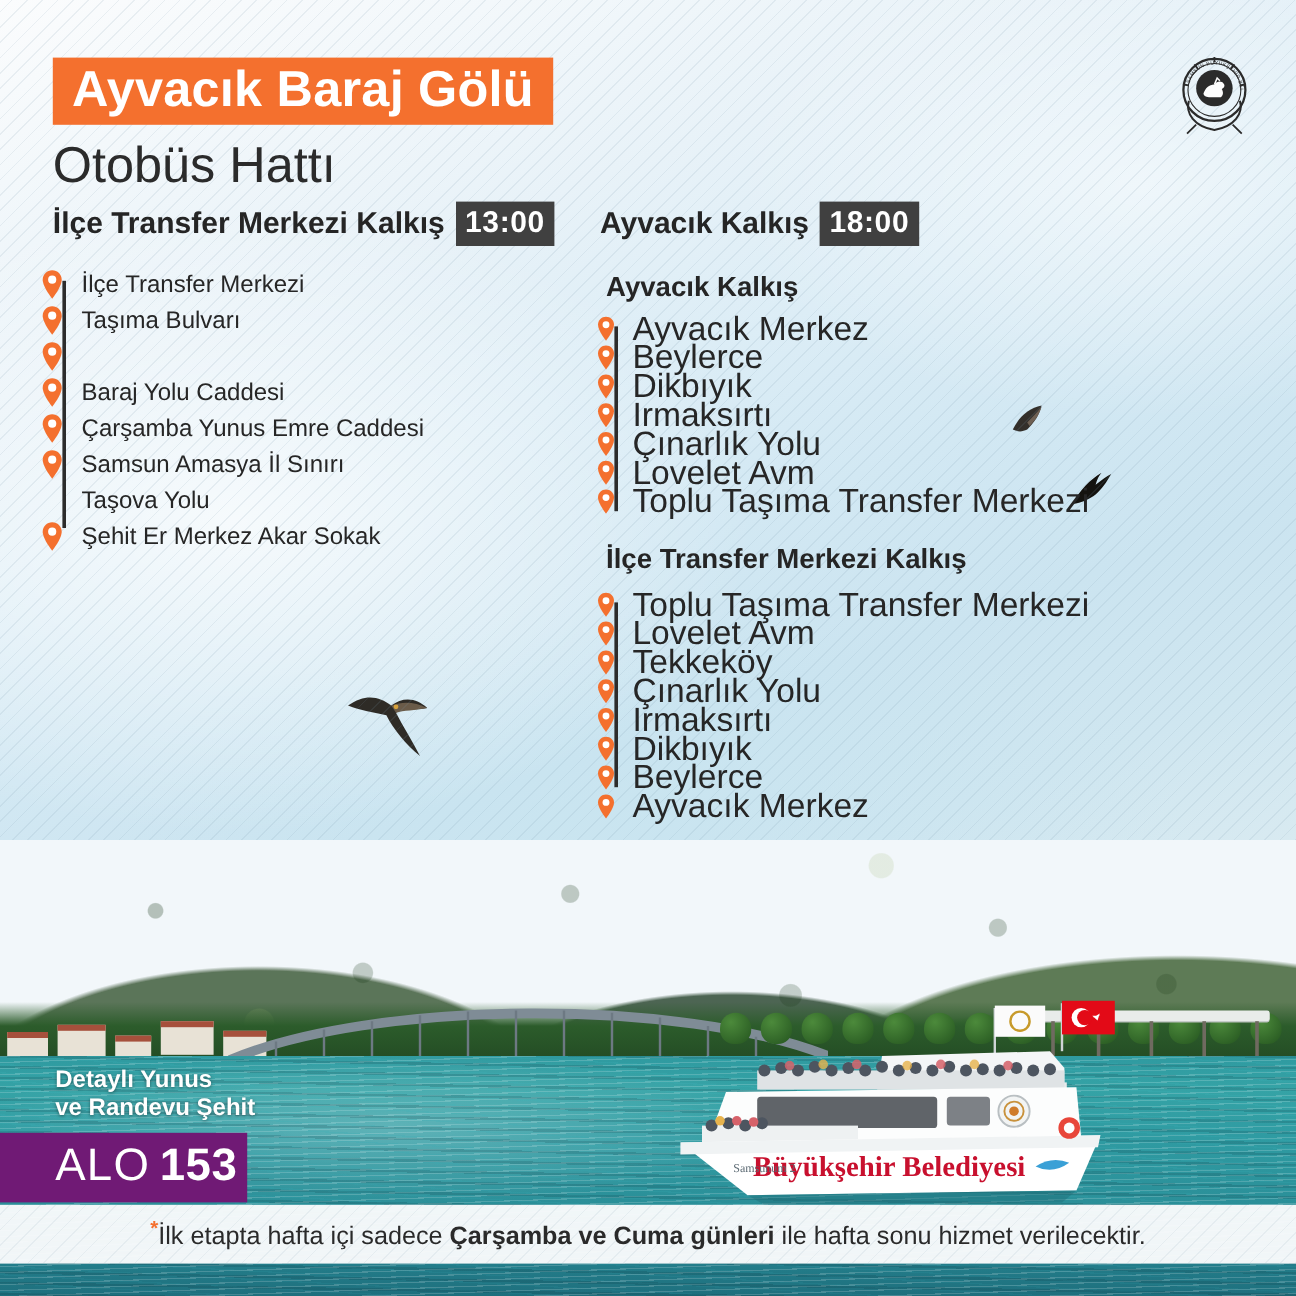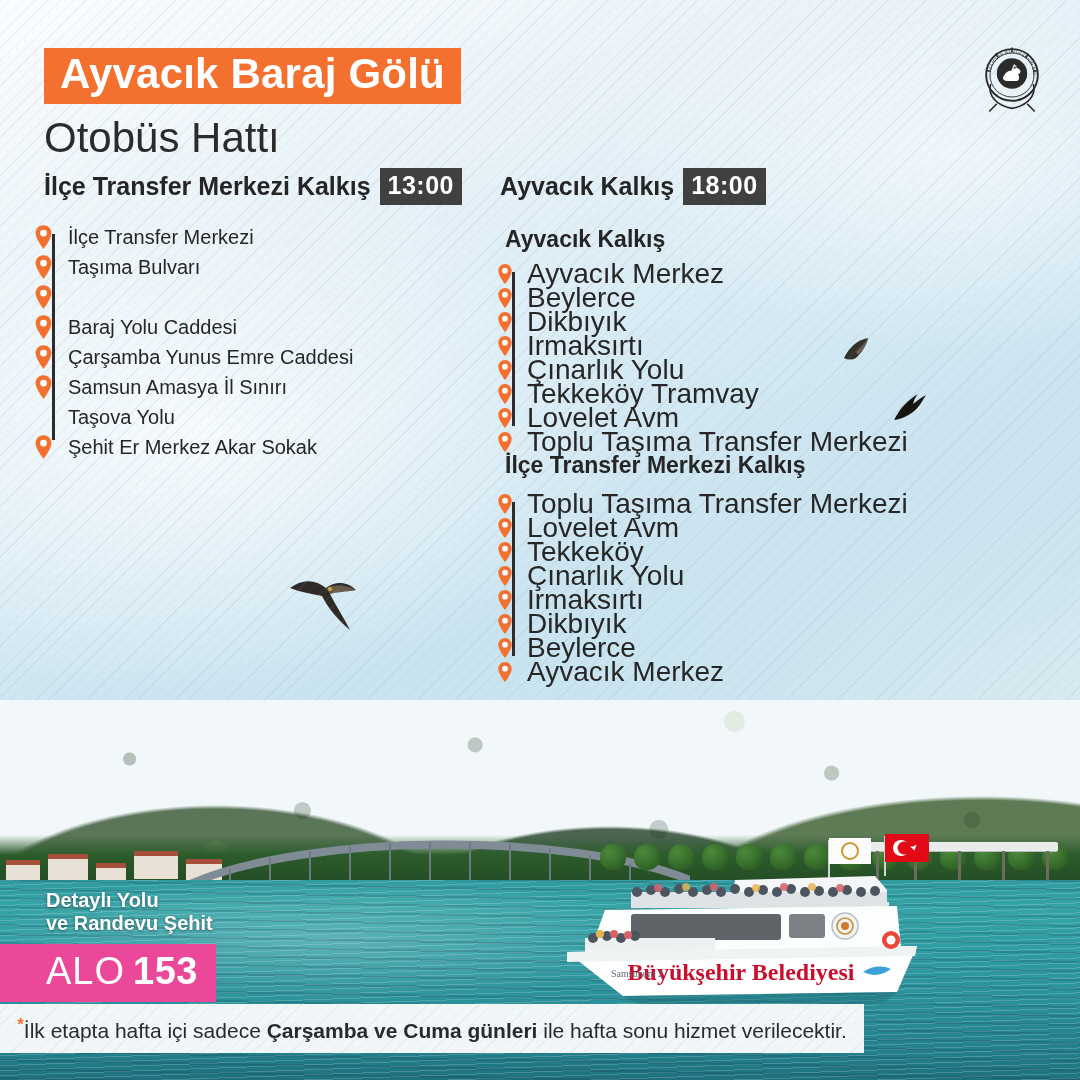--- a/index.html
+++ b/index.html
@@ -226,29 +226,29 @@
   #list-r2 .line { height:154px; }
 
   
   .alo-wrap { position:absolute; left:0; bottom:78px; z-index:50; width:260px; }
   .alo-info {
     color:#ffffff; font-size:20px; font-weight:bold; line-height:1.18;
     margin-left:46px; margin-bottom:8px;
     text-shadow:0 1px 3px rgba(0,0,0,.45);
   }
   .alo-box {
-    background:#ec4899; display:inline-block;
-    padding:6px 18px 9px 46px; color:#fff;
+    background:#701a75; display:inline-block;
+    padding:6px 8px 9px 46px; color:#fff;
   }
   .alo-box .alo-word { font-size:38px; font-weight:300; letter-spacing:1px; }
   .alo-box .alo-num  { font-size:38px; font-weight:bold; letter-spacing:.5px; margin-left:8px;}
 
   
   .footer {
-    position:absolute; left:0; bottom:27px; width:864px; height:49px;
+    position:absolute; left:0; bottom:27px; width:1080px; height:49px;
     background:rgba(250,251,252,.96);
     display:flex; align-items:center; justify-content:center;
     z-index:55;
     overflow:hidden;
   }
   .footer::before{
     content:"";
     position:absolute; inset:0;
     background-image:repeating-linear-gradient(
         -45deg, rgba(120,150,170,.10) 0px, rgba(120,150,170,.10) 1px,
@@ -586,27 +586,20 @@
   <path d="M12,1 C6.5,1 2,5.4 2,11 C2,18.5 12,31 12,31 C12,31 22,18.5 22,11 C22,5.4 17.5,1 12,1 Z" fill="#f4702e"></path>
   <circle cx="12" cy="11" r="4.3" fill="#ffffff"></circle>
 </svg></span>
           <span class="stop-label">Çınarlık Yolu</span>
         </div>
         <div class="stop">
           <span style="width: 16px; height: 22px; flex: 0 0 auto; margin-left: -8px; line-height: 0;"><svg class="pin" viewBox="0 0 24 32" width="16" height="22" aria-hidden="true">
   <path d="M12,1 C6.5,1 2,5.4 2,11 C2,18.5 12,31 12,31 C12,31 22,18.5 22,11 C22,5.4 17.5,1 12,1 Z" fill="#f4702e"></path>
   <circle cx="12" cy="11" r="4.3" fill="#ffffff"></circle>
 </svg></span>
-          <span class="stop-label">Tekkeköy Tramvay</span>
-        </div>
-        <div class="stop">
-          <span style="width: 16px; height: 22px; flex: 0 0 auto; margin-left: -8px; line-height: 0;"><svg class="pin" viewBox="0 0 24 32" width="16" height="22" aria-hidden="true">
-  <path d="M12,1 C6.5,1 2,5.4 2,11 C2,18.5 12,31 12,31 C12,31 22,18.5 22,11 C22,5.4 17.5,1 12,1 Z" fill="#f4702e"></path>
-  <circle cx="12" cy="11" r="4.3" fill="#ffffff"></circle>
-</svg></span>
           <span class="stop-label">Lovelet Avm</span>
         </div>
         <div class="stop">
           <span style="width: 16px; height: 22px; flex: 0 0 auto; margin-left: -8px; line-height: 0;"><svg class="pin" viewBox="0 0 24 32" width="16" height="22" aria-hidden="true">
   <path d="M12,1 C6.5,1 2,5.4 2,11 C2,18.5 12,31 12,31 C12,31 22,18.5 22,11 C22,5.4 17.5,1 12,1 Z" fill="#f4702e"></path>
   <circle cx="12" cy="11" r="4.3" fill="#ffffff"></circle>
 </svg></span>
           <span class="stop-label">Toplu Taşıma Transfer Merkezi</span>
         </div>
       </div>
@@ -670,21 +663,21 @@
   <path d="M12,1 C6.5,1 2,5.4 2,11 C2,18.5 12,31 12,31 C12,31 22,18.5 22,11 C22,5.4 17.5,1 12,1 Z" fill="#f4702e"></path>
   <circle cx="12" cy="11" r="4.3" fill="#ffffff"></circle>
 </svg></span>
           <span class="stop-label">Ayvacık Merkez</span>
         </div>
       </div>
   </div>
 
   <div class="alo-wrap">
     <div class="alo-info">
-      <div>Detaylı Yolu</div>
+      <div>Detaylı Yunus</div>
       <div>ve Randevu Şehit</div>
     </div>
     <div class="alo-box">
       <span class="alo-word">ALO</span><span class="alo-num">153</span>
     </div>
   </div>
 
   <div class="footer">
     <div class="footer-text">
       <span class="star">*</span><span>İlk etapta hafta içi sadece </span><b>Çarşamba ve Cuma günleri</b><span> ile hafta sonu hizmet verilecektir.</span>

